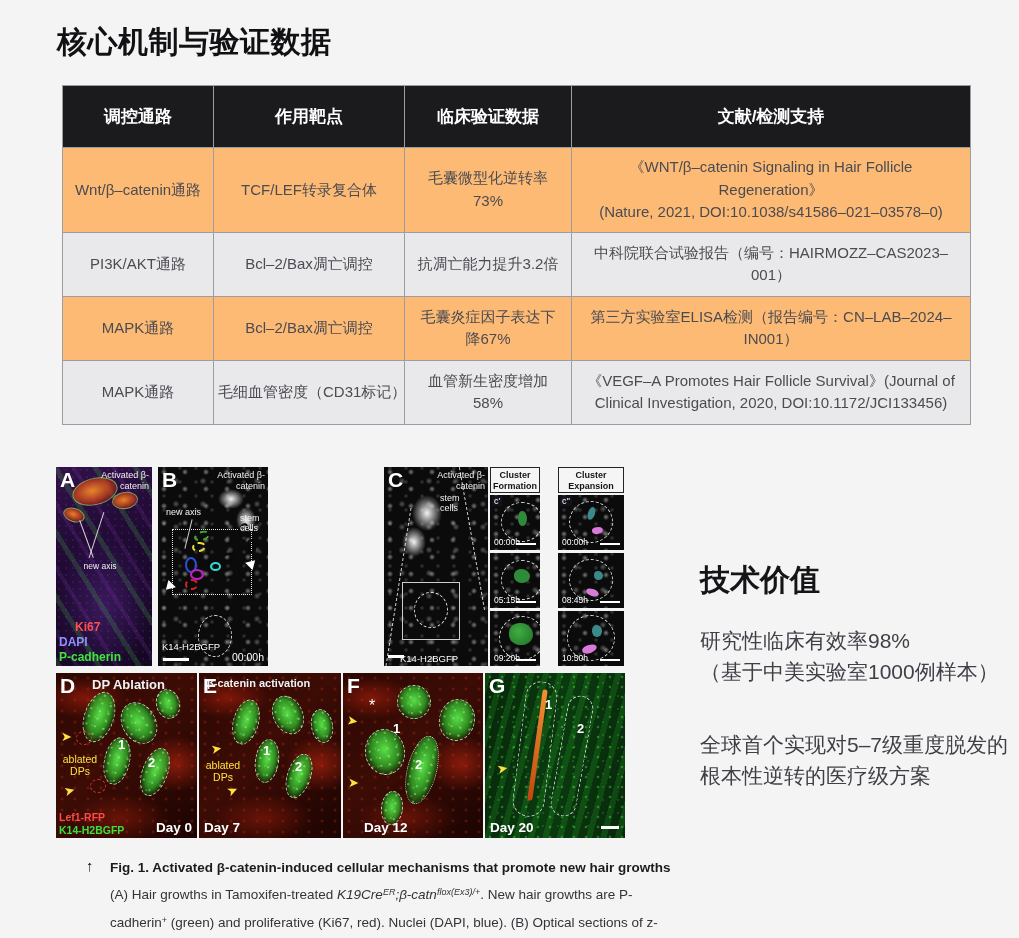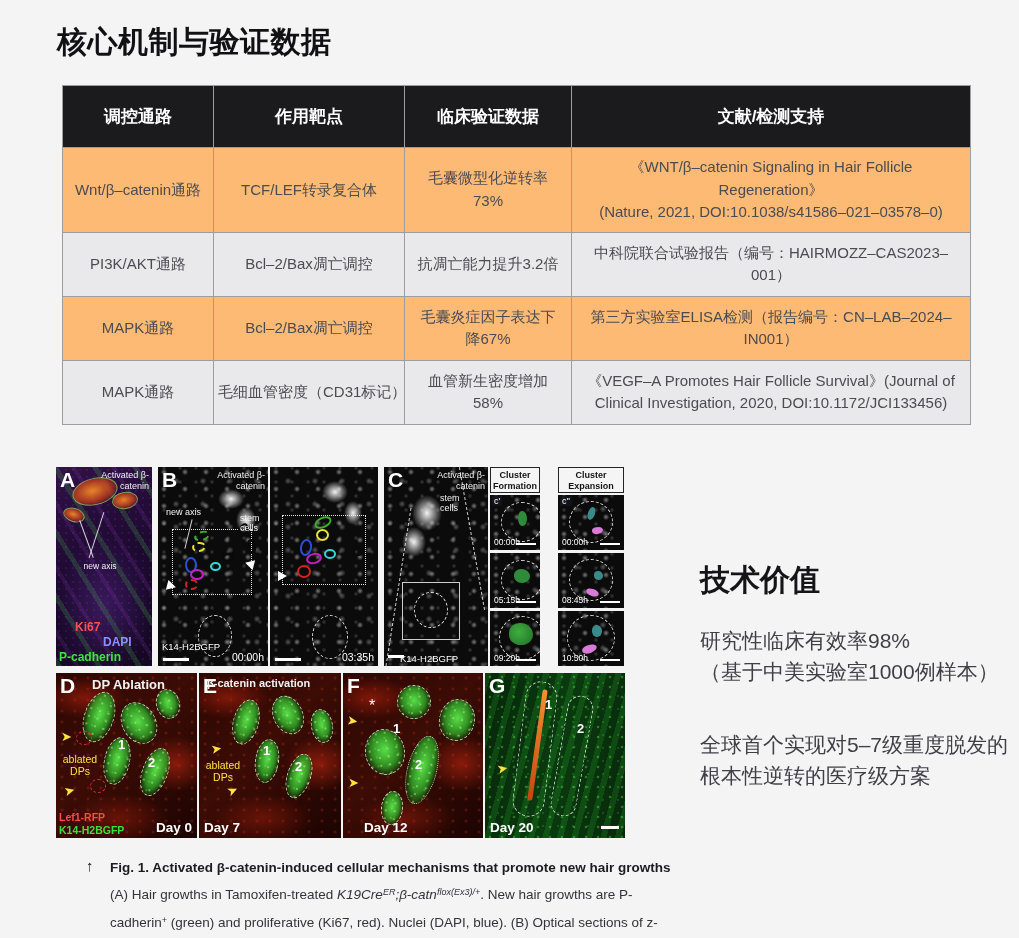--- a/index.html
+++ b/index.html
@@ -167,21 +167,21 @@
   <div class="panel abg" style="left:0;top:0;width:96px;height:199px;">
     <span class="pletter">A</span>
     <span class="ptr">Activated β-catenin</span>
     <div class="ablob" style="left:16px;top:11px;width:46px;height:27px;transform:rotate(-14deg);"></div>
     <div class="ablob" style="left:56px;top:25px;width:26px;height:17px;transform:rotate(-8deg);"></div>
     <div class="ablob" style="left:7px;top:41px;width:22px;height:14px;transform:rotate(18deg);"></div>
     <div class="wline" style="left:40px;top:44px;height:48px;transform:rotate(18deg);"></div>
     <div class="wline" style="left:30px;top:52px;height:40px;transform:rotate(-20deg);"></div>
     <span class="slabel" style="left:26px;top:94px;width:36px;text-align:center;font-size:8.5px;">new axis</span>
     <span class="lg" style="bottom:32px;color:#ff5050;font-size:12px;margin-left:16px;">Ki67</span>
-    <span class="lg" style="bottom:17px;color:#8f8fff;font-size:12px;margin-left:44px;">DAPI</span>
+    <span class="lg" style="bottom:17px;color:#8f8fff;font-size:12px;">DAPI</span>
     <span class="lg" style="bottom:2px;color:#3ee63e;font-size:12px;">P-cadherin</span>
   </div>
 
   <div class="panel graybg" style="left:102px;top:0;width:110px;height:199px;">
     <span class="pletter">B</span>
     <span class="ptr">Activated β-catenin</span>
     <div class="bright" style="left:60px;top:22px;width:26px;height:20px;"></div>
     <div class="bright" style="left:78px;top:40px;width:20px;height:26px;"></div>
     <span class="slabel" style="left:8px;top:40px;">new axis</span>
     <div class="wline" style="left:30px;top:52px;height:30px;transform:rotate(14deg);"></div>
@@ -197,36 +197,20 @@
     <div class="ring" style="left:52px;top:95px;width:11px;height:9px;border-color:#35d8d8;"></div>
     <div class="ring" style="left:64px;top:86px;width:12px;height:9px;border-color:#0a0a0a;transform:rotate(-20deg);"></div>
     <div class="ah" style="left:9px;top:114px;transform:rotate(15deg);"></div>
     <div class="ah" style="right:14px;top:92px;transform:rotate(195deg);"></div>
     <div class="dc" style="left:40px;top:148px;width:34px;height:42px;"></div>
     <span class="marker">K14-H2BGFP</span>
     <div class="sbar" style="left:5px;bottom:5px;width:26px;"></div>
     <span class="tstamp">00:00h</span>
   </div>
 
-  <div class="panel graybg" style="left:214px;top:0;width:108px;height:199px;">
-    <div class="bright" style="left:52px;top:14px;width:26px;height:22px;"></div>
-    <div class="bright" style="left:74px;top:34px;width:18px;height:24px;"></div>
-    <div class="db" style="left:12px;top:48px;width:84px;height:70px;"></div>
-    <div class="ring" style="left:44px;top:50px;width:18px;height:11px;border-color:#3fae2a;transform:rotate(-24deg);"></div>
-    <div class="ring" style="left:46px;top:62px;width:13px;height:12px;border-color:#e8e337;"></div>
-    <div class="ring" style="left:30px;top:72px;width:12px;height:17px;border-color:#2a50d8;transform:rotate(10deg);"></div>
-    <div class="ring" style="left:36px;top:86px;width:16px;height:11px;border-color:#c21fc2;transform:rotate(-14deg);"></div>
-    <div class="ring" style="left:27px;top:98px;width:14px;height:13px;border-color:#d62222;"></div>
-    <div class="ring" style="left:54px;top:82px;width:12px;height:10px;border-color:#35d8d8;"></div>
-    <div class="ring" style="right:14px;top:80px;width:11px;height:9px;border-color:#0a0a0a;"></div>
-    <div class="ah" style="left:8px;top:104px;"></div>
-    <div class="dc" style="left:42px;top:148px;width:36px;height:44px;"></div>
-    <div class="sbar" style="left:5px;bottom:5px;width:26px;"></div>
-    <span class="tstamp">03:35h</span>
-  </div>
 
   <div class="panel graybg" style="left:328px;top:0;width:104px;height:199px;">
     <span class="pletter">C</span>
     <span class="ptr">Activated β-catenin</span>
     <div class="bright" style="left:28px;top:28px;width:30px;height:36px;"></div>
     <div class="bright" style="left:18px;top:60px;width:24px;height:30px;"></div>
     <span class="slabel" style="left:56px;top:26px;width:26px;">stem cells</span>
     <div style="position:absolute;right:16px;top:-6px;height:150px;border-right:1.5px dashed rgba(255,255,255,.8);transform:rotate(-10deg);z-index:3;"></div>
     <div style="position:absolute;left:14px;top:40px;height:160px;border-left:1.5px dashed rgba(255,255,255,.8);transform:rotate(9deg);z-index:3;"></div>
     <div style="position:absolute;left:18px;bottom:26px;width:58px;height:58px;border:1px solid #cfcfcf;z-index:3;"></div>

